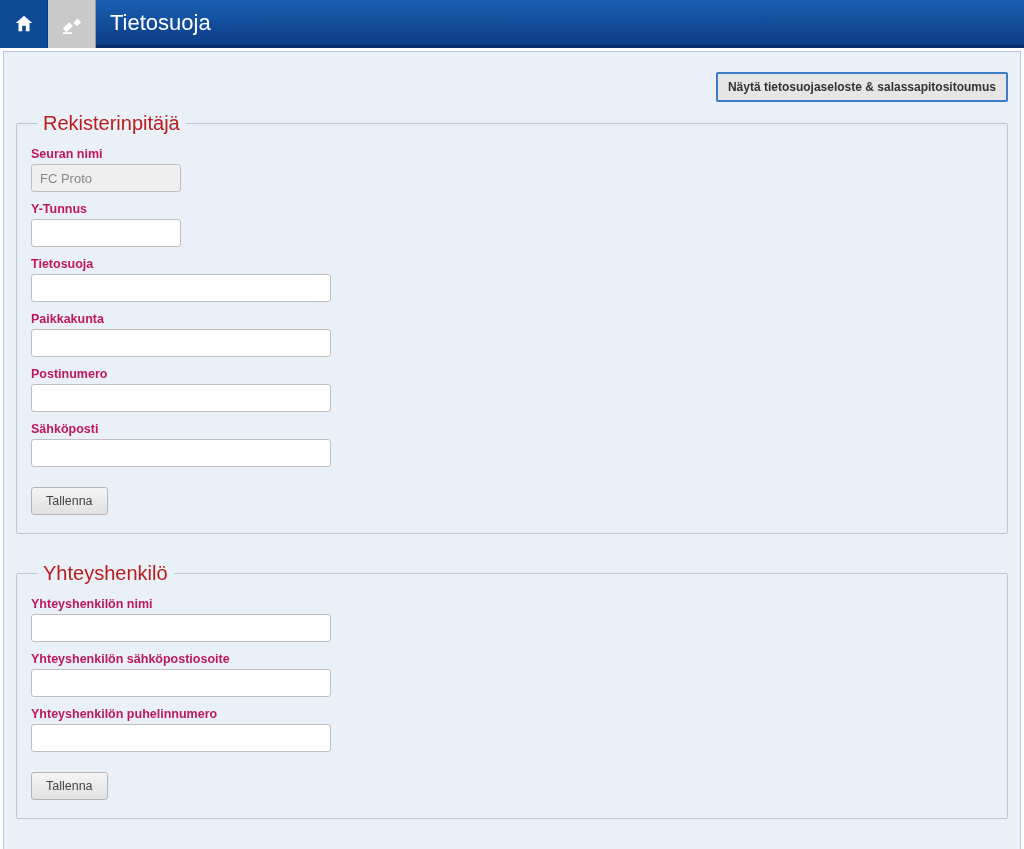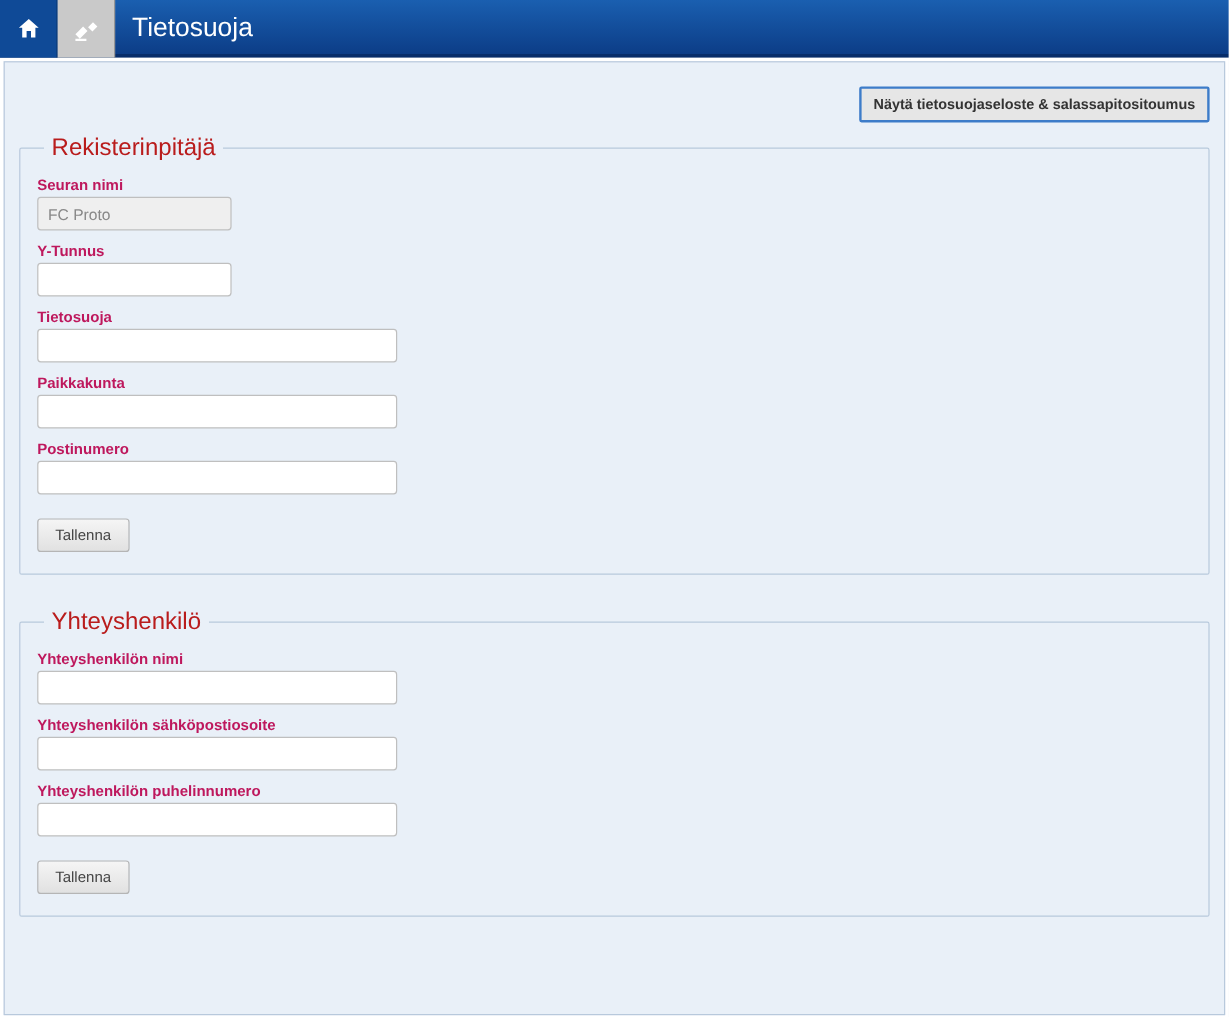--- a/index.html
+++ b/index.html
@@ -87,21 +87,21 @@
     }
     .form-row input[type="text"] {
       border: 1px solid #bfbfbf;
       border-radius: 3px;
       height: 28px;
       padding: 4px 8px;
       font-size: 13px;
       background: #fff;
       width: 300px;
     }
-    .form-row input.short { width: 162px; }
+    .form-row input.short { width: 150px; }
     .form-row input[disabled] {
       background: #efefef;
       color: #888;
     }
     .save-btn {
       background: linear-gradient(to bottom, #f5f5f5, #e1e1e1);
       border: 1px solid #b5b5b5;
       border-radius: 3px;
       padding: 6px 14px;
       font-weight: normal;
@@ -160,20 +160,24 @@
     <div class="form-row">
       <label>Paikkakunta</label>
       <input type="text" value="" style="">
     </div>
 
     <div class="form-row">
       <label>Postinumero</label>
       <input type="text" value="" style="">
     </div>
 
+    <div class="form-row">
+      <label>Sähköposti</label>
+      <input type="text" value="" style="">
+    </div>
 
     <button class="save-btn">Tallenna</button>
   </fieldset>
 
   <fieldset class="panel">
     <legend>Yhteyshenkilö</legend>
 
     <div class="form-row">
       <label>Yhteyshenkilön nimi</label>
       <input type="text" value="" style="">

